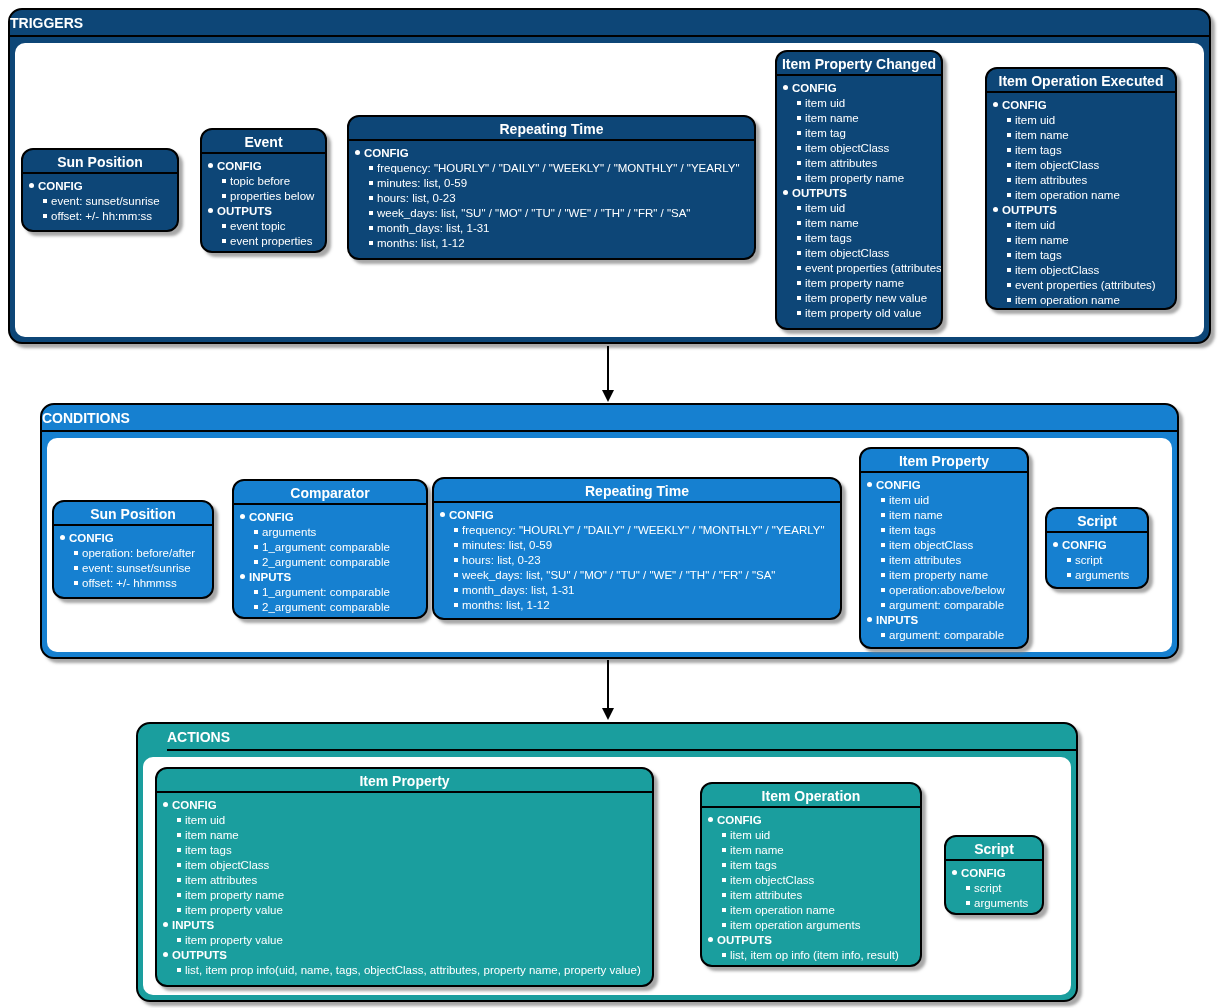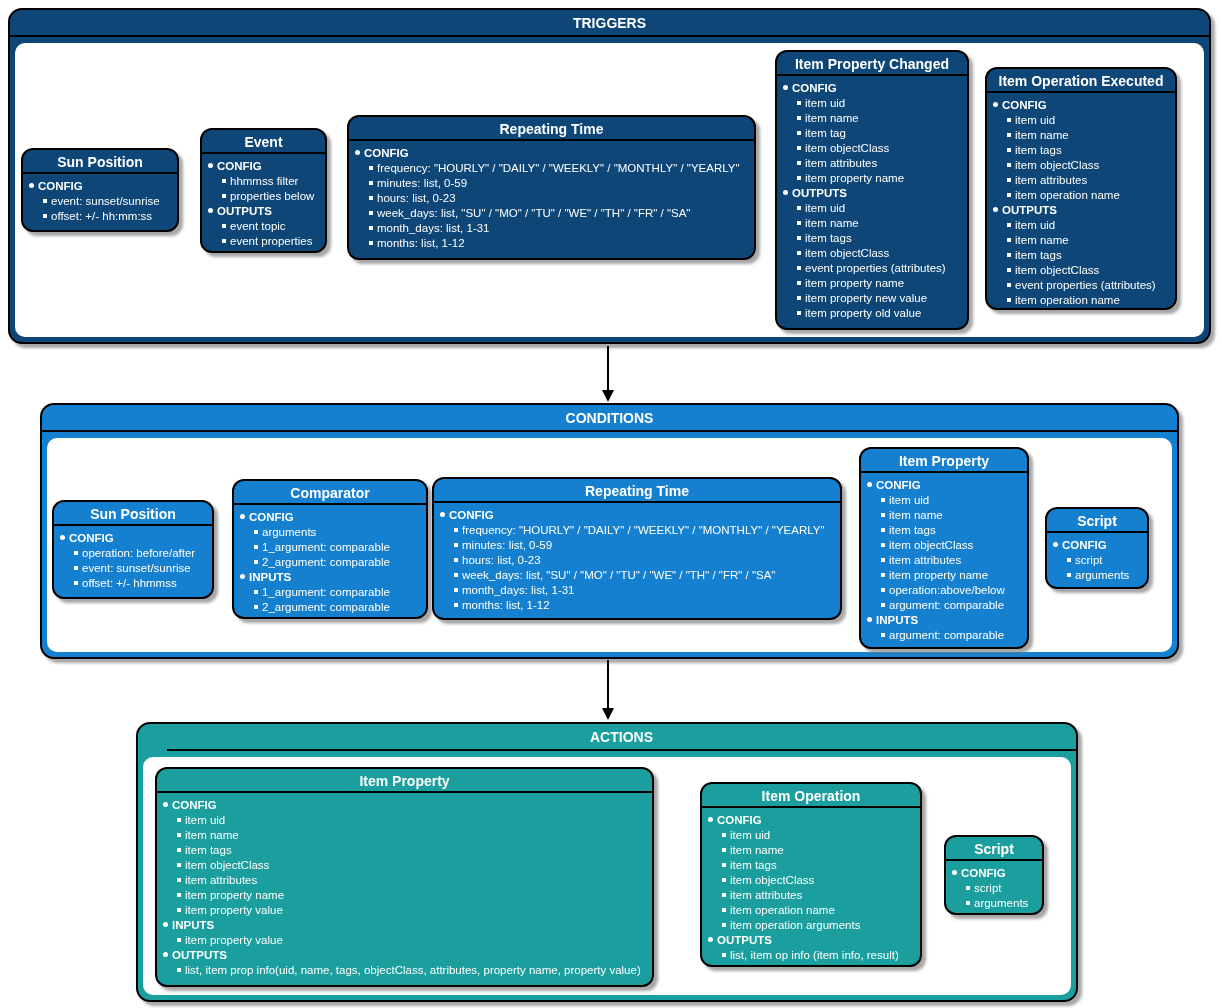--- a/index.html
+++ b/index.html
@@ -19,21 +19,21 @@
   }
   .frame.triggers   { background: var(--triggers); }
   .frame.conditions { background: var(--conditions); }
   .frame.actions    { background: var(--actions); padding-left: 29px; }
   #frame-triggers   { left: 8px;   top: 8px;   width: 1203px; height: 336px; }
   #frame-conditions { left: 40px;  top: 403px; width: 1139px; height: 256px; border-radius: 14px; }
   #frame-actions    { left: 136px; top: 722px; width: 942px;  height: 280px; }
 
   .frame-title {
     height: 27px; line-height: 27px;
-    text-align: center; color: #fff;
+    color: #fff;
     font-size: 14px; font-weight: bold;
     border-bottom: 2px solid #000;
   }
   .frame-white {
     position: absolute; left: 5px; right: 5px; top: 33px; bottom: 5px;
     background: #fff; border-radius: 10px;
   }
 
   
   .box {
@@ -58,21 +58,21 @@
   .entry.lvl1 { padding-left: 6px;  font-weight: bold; }
   .entry.lvl2 { padding-left: 20px; }
   .bullet { flex: 0 0 auto; margin-right: 4px; background: #fff; }
   .lvl1 .bullet { width: 5px; height: 5px; border-radius: 50%; }
   .lvl2 .bullet { width: 4px; height: 4px; }
 
   
   #t-sun    { left: 11px;  top: 138px; width: 158px; height: 84px; }
   #t-event  { left: 190px; top: 118px; width: 127px; height: 125px; }
   #t-repeat { left: 337px; top: 105px; width: 409px; height: 145px; }
-  #t-ipc    { left: 765px; top: 40px;  width: 194px; height: 280px; }
+  #t-ipc    { left: 765px; top: 40px;  width: 168px; height: 280px; }
   #t-ioe    { left: 975px; top: 57px;  width: 192px; height: 243px; }
   
   #c-sun    { left: 10px;   top: 95px;  width: 162px; height: 99px; }
   #c-comp   { left: 190px;  top: 74px;  width: 196px; height: 140px; }
   #c-repeat { left: 390px;  top: 72px;  width: 410px; height: 143px; }
   #c-iprop  { left: 817px;  top: 42px;  width: 170px; height: 202px; }
   #c-script { left: 1003px; top: 102px; width: 104px; height: 82px; }
   
   #a-iprop  { left: 17px;  top: 43px;  width: 499px; height: 220px; }
   #a-iop    { left: 562px; top: 58px;  width: 222px; height: 185px; }
@@ -122,21 +122,21 @@
 
     <div class="box" id="t-event">
       <div class="box-title">Event</div>
       <div class="box-content">
           <div class="entry lvl1">
             <span class="bullet"></span>
             <span>CONFIG</span>
           </div>
           <div class="entry lvl2">
             <span class="bullet"></span>
-            <span>hhmmss filter</span>
+            <span>topic before</span>
           </div>
           <div class="entry lvl2">
             <span class="bullet"></span>
             <span>properties below</span>
           </div>
           <div class="entry lvl1">
             <span class="bullet"></span>
             <span>OUTPUTS</span>
           </div>
           <div class="entry lvl2">

